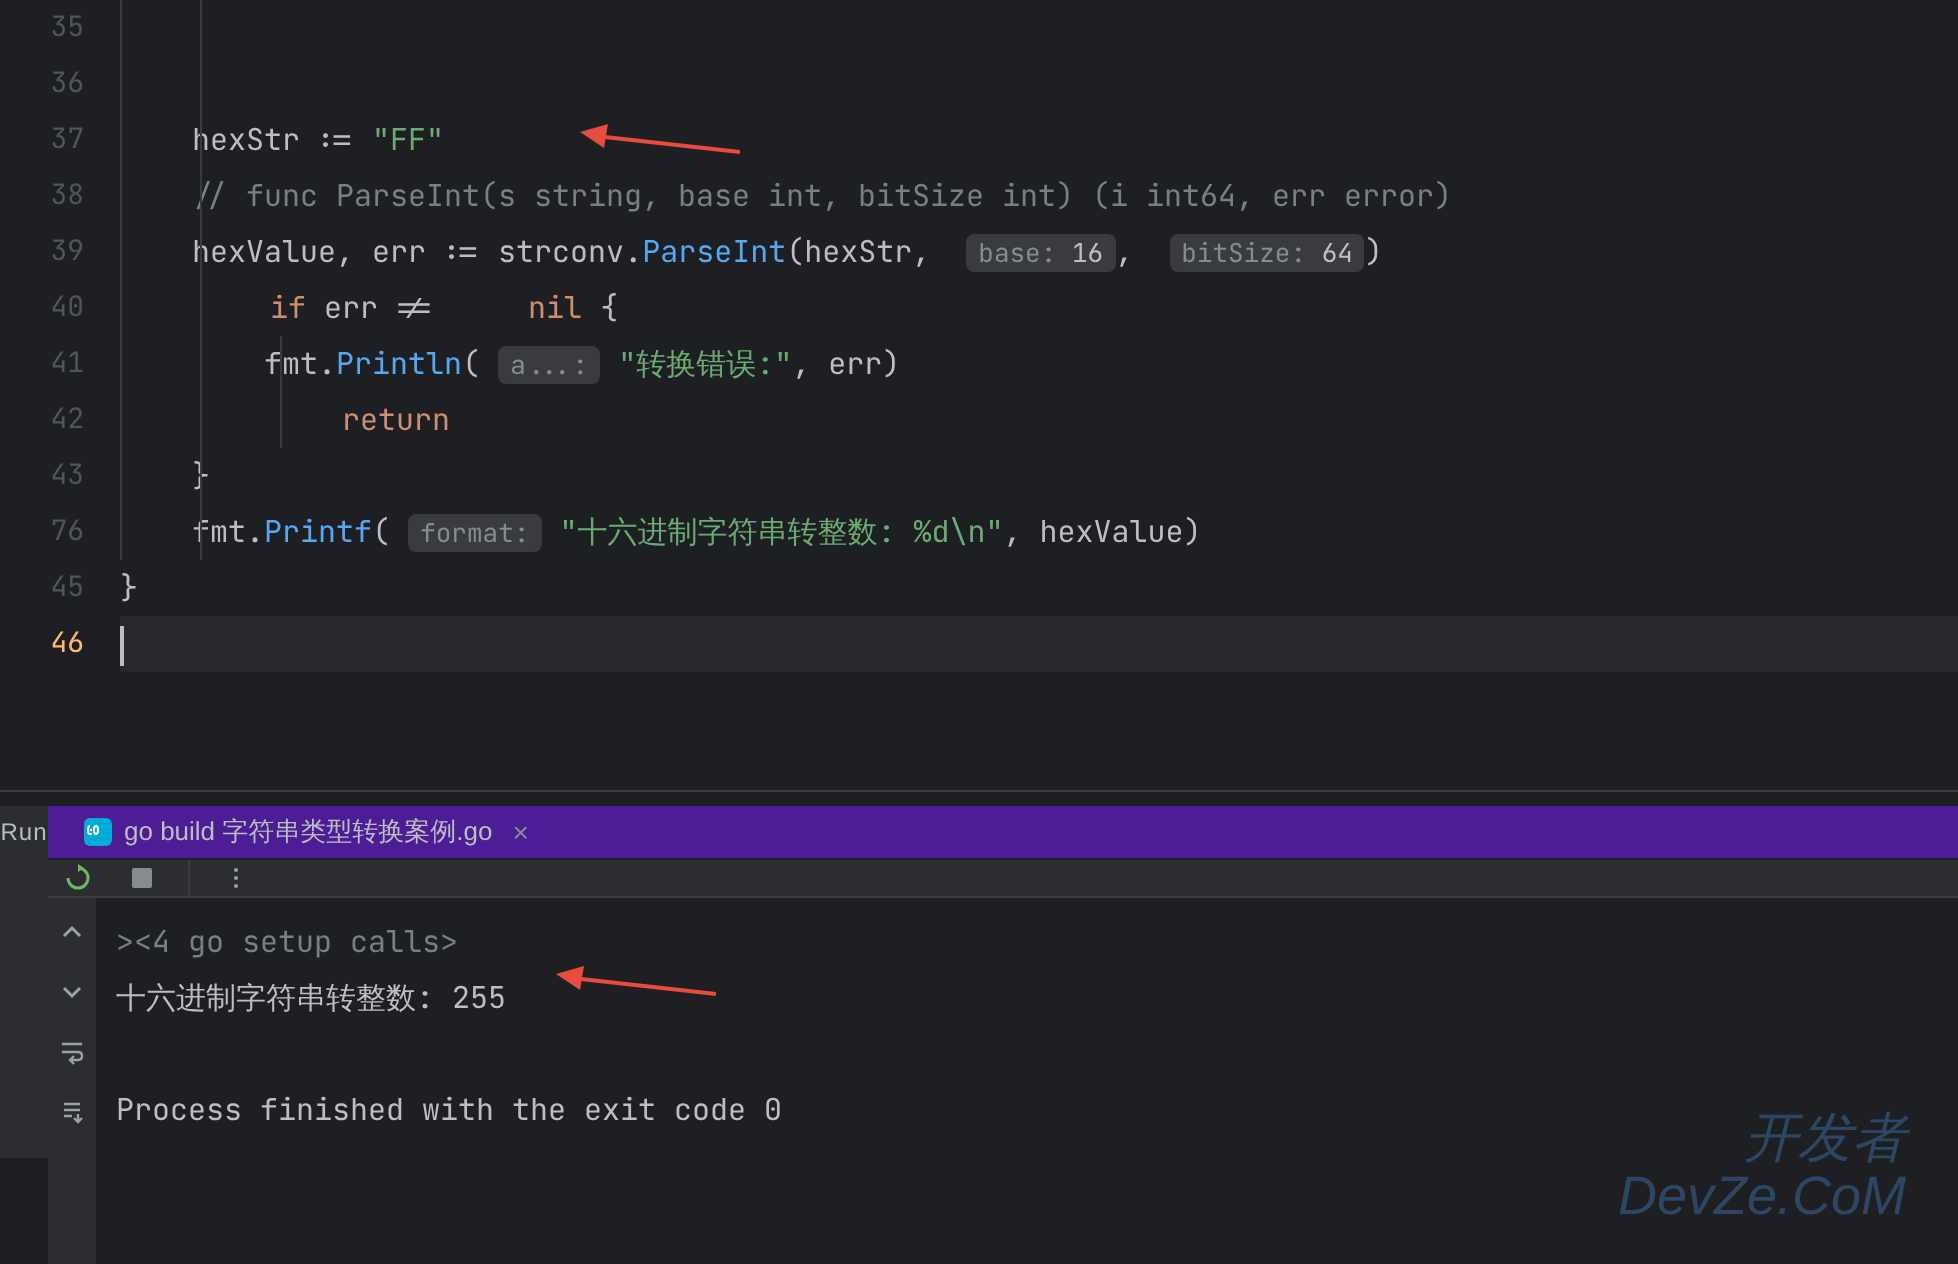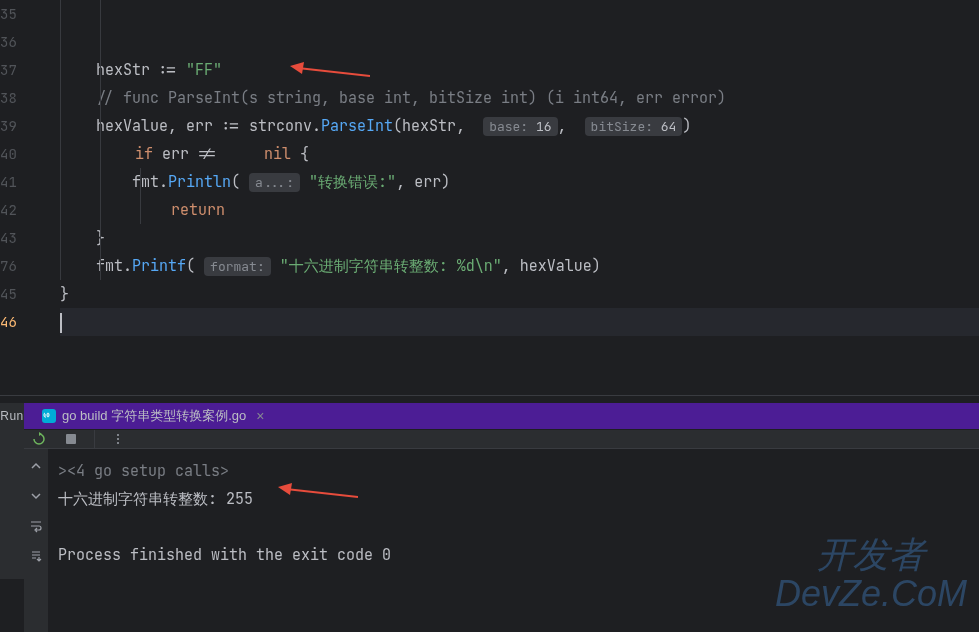--- a/index.html
+++ b/index.html
@@ -15,20 +15,21 @@
     }
     .editor-area {
       display: flex;
       height: 395px;
       background: #1e1f22;
       position: relative;
     }
     .gutter {
       width: 60px;
       background: #1e1f22;
+      text-align: right;
       padding-right: 18px;
       color: #515459;
       user-select: none;
       font-size: 14px;
     }
     .gutter-line {
       height: 28px;
       line-height: 28px;
     }
     .gutter-line.active {
@@ -183,28 +184,28 @@
       font-size: 15px;
       line-height: 28px;
       white-space: pre;
       position: relative;
     }
     .fold-marker { color: #7a7e85; }
     .output-dim { color: #7a7e85; }
     
     .watermark {
       position: absolute;
-      right: 12px;
+      right: 26px;
       bottom: 18px;
       color: #3a6ea5;
-      font-size: 36px;
+      font-size: 27px;
       font-family: sans-serif;
       font-style: italic;
       opacity: 0.5;
-      text-align: center;
+      text-align: right;
       line-height: 1.1;
       pointer-events: none;
     }
     .caret {
       display: inline-block;
       width: 2px;
       height: 20px;
       background: #bcbec4;
       vertical-align: middle;
     }

